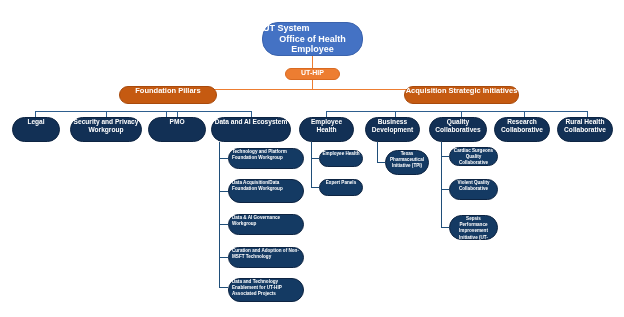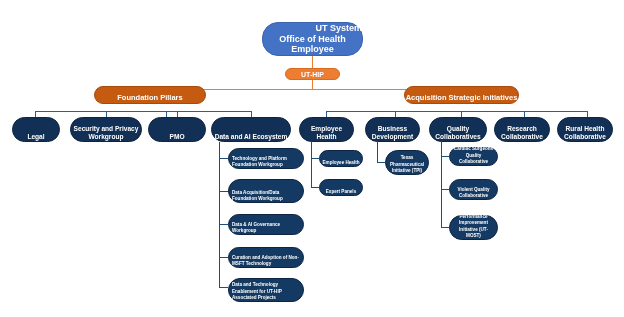--- a/index.html
+++ b/index.html
@@ -15,21 +15,21 @@
   }
   #chart-root {
     position: relative;
     width: 624px;
     height: 317px;
   }
   .box {
     position: absolute;
     box-sizing: border-box;
     display: flex;
-    align-items: flex-end;
+    align-items: flex-start;
     justify-content: center;
     text-align: center;
     color: #ffffff;
     font-weight: bold;
     line-height: 1.18;
     z-index: 3;
     border-radius: 16px;
   }
   .box-root {
     background: #4472C4;
@@ -127,21 +127,21 @@
   <div class="conn navy h" style="left:441px; top:189px; width:8px;"></div>
   <div class="conn navy h" style="left:441px; top:227px; width:8px;"></div>
 
   <div class="box box-root" style="left:262px; top:22px; width:101px; height:34px;">
     <span class="ln">UT System</span>
     <span class="ln">Office of Health Employee</span>
   </div>
 
   <div class="box box-hip" style="left:285px; top:68px; width:55px; height:12px;">UT-HIP</div>
 
-  <div class="box box-group" style="left:94px; top:86px; width:112px; height:18px;">Foundation Pillars</div>
+  <div class="box box-group" style="left:119px; top:86px; width:98px; height:18px;">Foundation Pillars</div>
   <div class="box box-group" style="left:404px; top:86px; width:115px; height:18px;">Acquisition Strategic Initiatives</div>
 
   <div class="box box-navy" style="left:12px; top:117px; width:48px; height:25px;">Legal</div>
   <div class="box box-navy" style="left:70px; top:117px; width:72px; height:25px;">Security and Privacy Workgroup</div>
   <div class="box box-navy" style="left:148px; top:117px; width:58px; height:25px;">PMO</div>
   <div class="box box-navy" style="left:211px; top:117px; width:80px; height:25px;">Data and AI Ecosystem</div>
 
   <div class="box box-navy" style="left:299px; top:117px; width:55px; height:25px;">Employee Health</div>
   <div class="box box-navy" style="left:365px; top:117px; width:55px; height:25px;">Business Development</div>
   <div class="box box-navy" style="left:429px; top:117px; width:58px; height:25px;">Quality Collaboratives</div>

